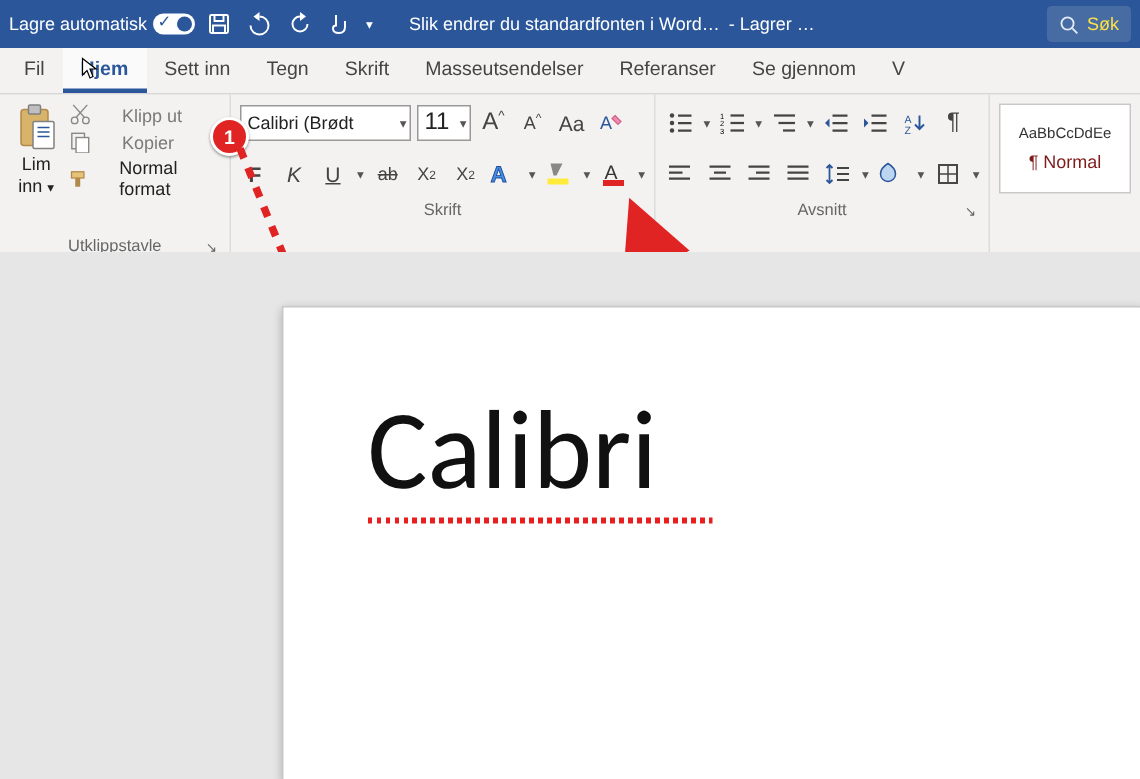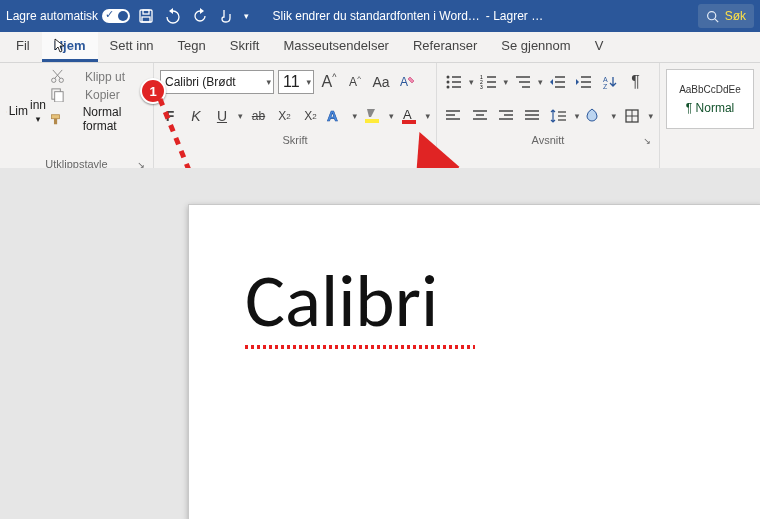--- a/index.html
+++ b/index.html
@@ -115,21 +115,21 @@
     width:12px; height:12px;
     display:flex; align-items:center; justify-content:center;
     font-size:9px;
     color:#666;
     cursor:pointer;
   }
   .clipboard-group { width:168px; }
   .clipboard-body { display:flex; gap:4px; flex:1; }
   .paste-btn {
     display:flex;
-    flex-direction:row;
+    flex-direction:column;
     align-items:center;
     justify-content:flex-start;
     width:40px;
     gap:2px;
     padding-top:2px;
   }
   .paste-btn .lbl { font-size:12px; line-height:1.1; text-align:center; }
   .clip-right { display:flex; flex-direction:column; gap:3px; padding-top:2px; }
   .clip-item { display:flex; align-items:center; gap:20px; font-size:12px; color:#7a7a7a; }
   .clip-item.enabled { color:#222; }
@@ -190,21 +190,21 @@
     width:86px;
     background:#fff;
     display:flex;
     flex-direction:column;
     align-items:center;
     justify-content:center;
     gap:6px;
     margin-top:2px;
   }
   .style-sample { font-size:10px; color:#333; }
-  .style-name { font-size:12px; color:#14532d; }
+  .style-name { font-size:12px; color:#7f1d1d; }
   .document-area {
     position:absolute;
     left:0; right:0;
     top:168px;
     bottom:0;
     background:#e6e6e6;
   }
   .page {
     position:absolute;
     left:188px;

